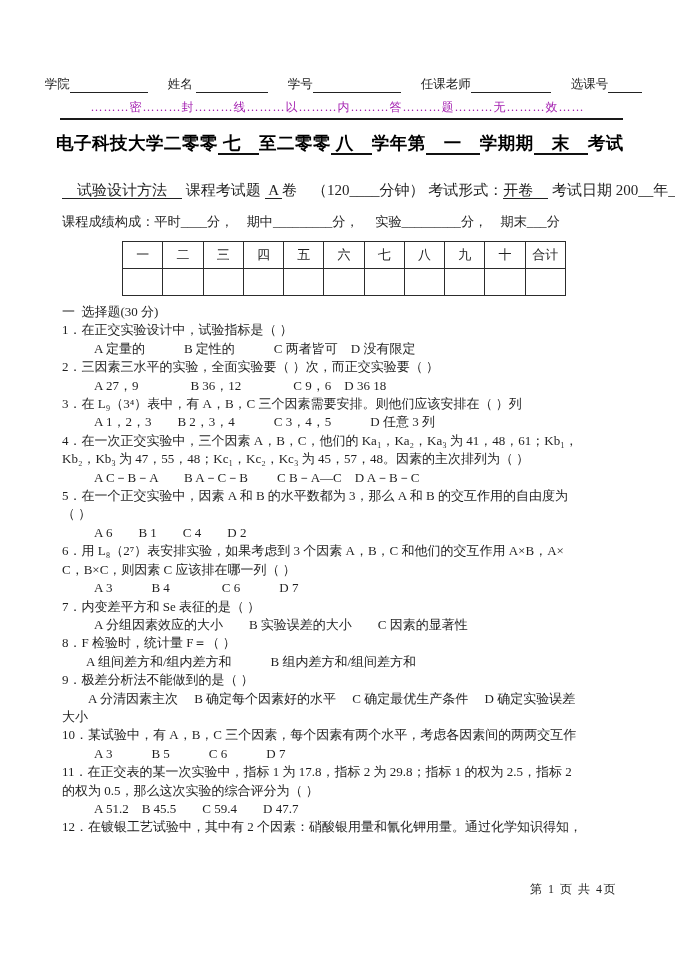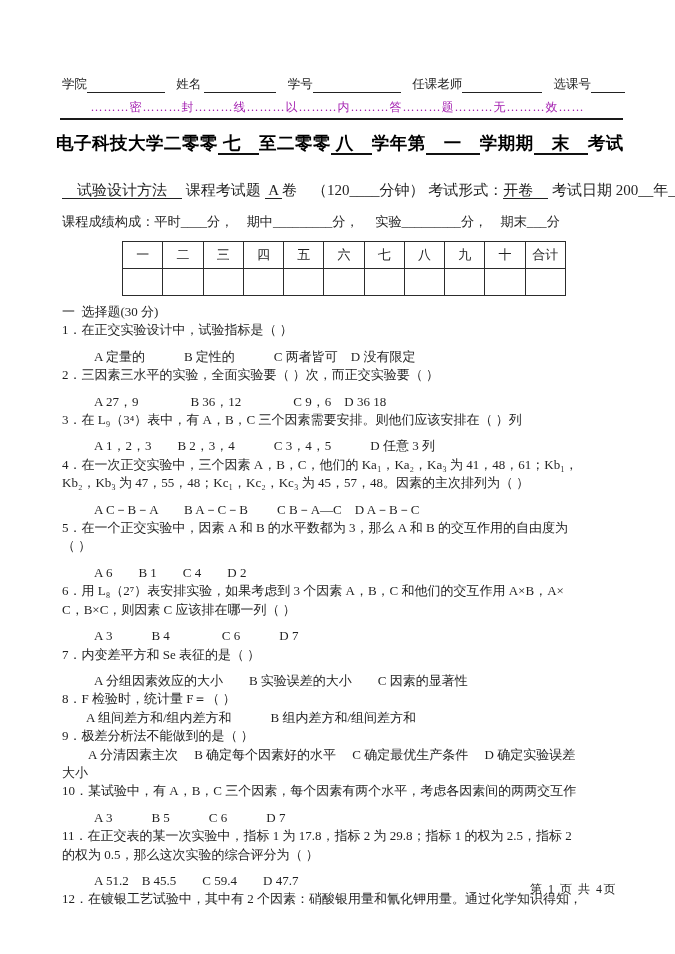--- a/index.html
+++ b/index.html
@@ -1,20 +1,20 @@
 <!DOCTYPE html>
 <html><head>
 <meta charset="utf-8">
 <style>
   html,body{margin:0;padding:0;background:#e8e8e8;}
   .page{position:relative;width:675px;height:954px;background:#ffffff;overflow:hidden;
         font-family:"Liberation Serif","DejaVu Serif",serif;color:#1f1f1f;}
   
   .header-fields{position:absolute;left:62px;right:50px;top:76px;display:flex;
-                 justify-content:space-between;font-size:12.5px;}
+                 justify-content:center;font-size:12.5px;gap:20px;}
   .hf{display:flex;align-items:flex-end;}
   .hfl{white-space:pre;}
   .hfu{display:inline-block;border-bottom:1px solid #222;height:13px;}
   .hf0 .hfu{width:78px}.hf1 .hfu{width:72px}.hf2 .hfu{width:88px}
   .hf3 .hfu{width:80px}.hf4 .hfu{width:34px}
   
   .seal{position:absolute;left:0;right:0;top:99px;text-align:center;font-size:12px;
         letter-spacing:1px;color:#a21caf;}
   .rule{position:absolute;left:60px;right:52px;top:118px;height:2px;background:#1a1a1a;}
   
@@ -27,21 +27,21 @@
   .grade{position:absolute;left:62px;top:213px;font-size:13.2px;white-space:pre;}
   
   .score-table{position:absolute;left:122px;top:241px;border-collapse:collapse;
                table-layout:fixed;width:444px;}
   .score-table td{border:1px solid #2c2c2c;height:26px;text-align:center;
                   font-size:13px;padding:0;}
   
   .bodytext{position:absolute;left:62px;top:303px;right:30px;font-size:13px;}
   .section{line-height:18.4px;white-space:pre;}
   .ln{line-height:18.4px;white-space:pre;}
-  .opt{padding-left:32px;margin-top:8px;}
+  .opt{padding-left:32px;}
   .opt8{padding-left:24px;}
   .opt9{padding-left:26px;}
   .cont{padding-left:0;}
   
   .footer{position:absolute;top:881px;right:58px;font-size:12px;letter-spacing:1.5px;}
 </style>
 </head>
 <body>
 
 <div class="page">

